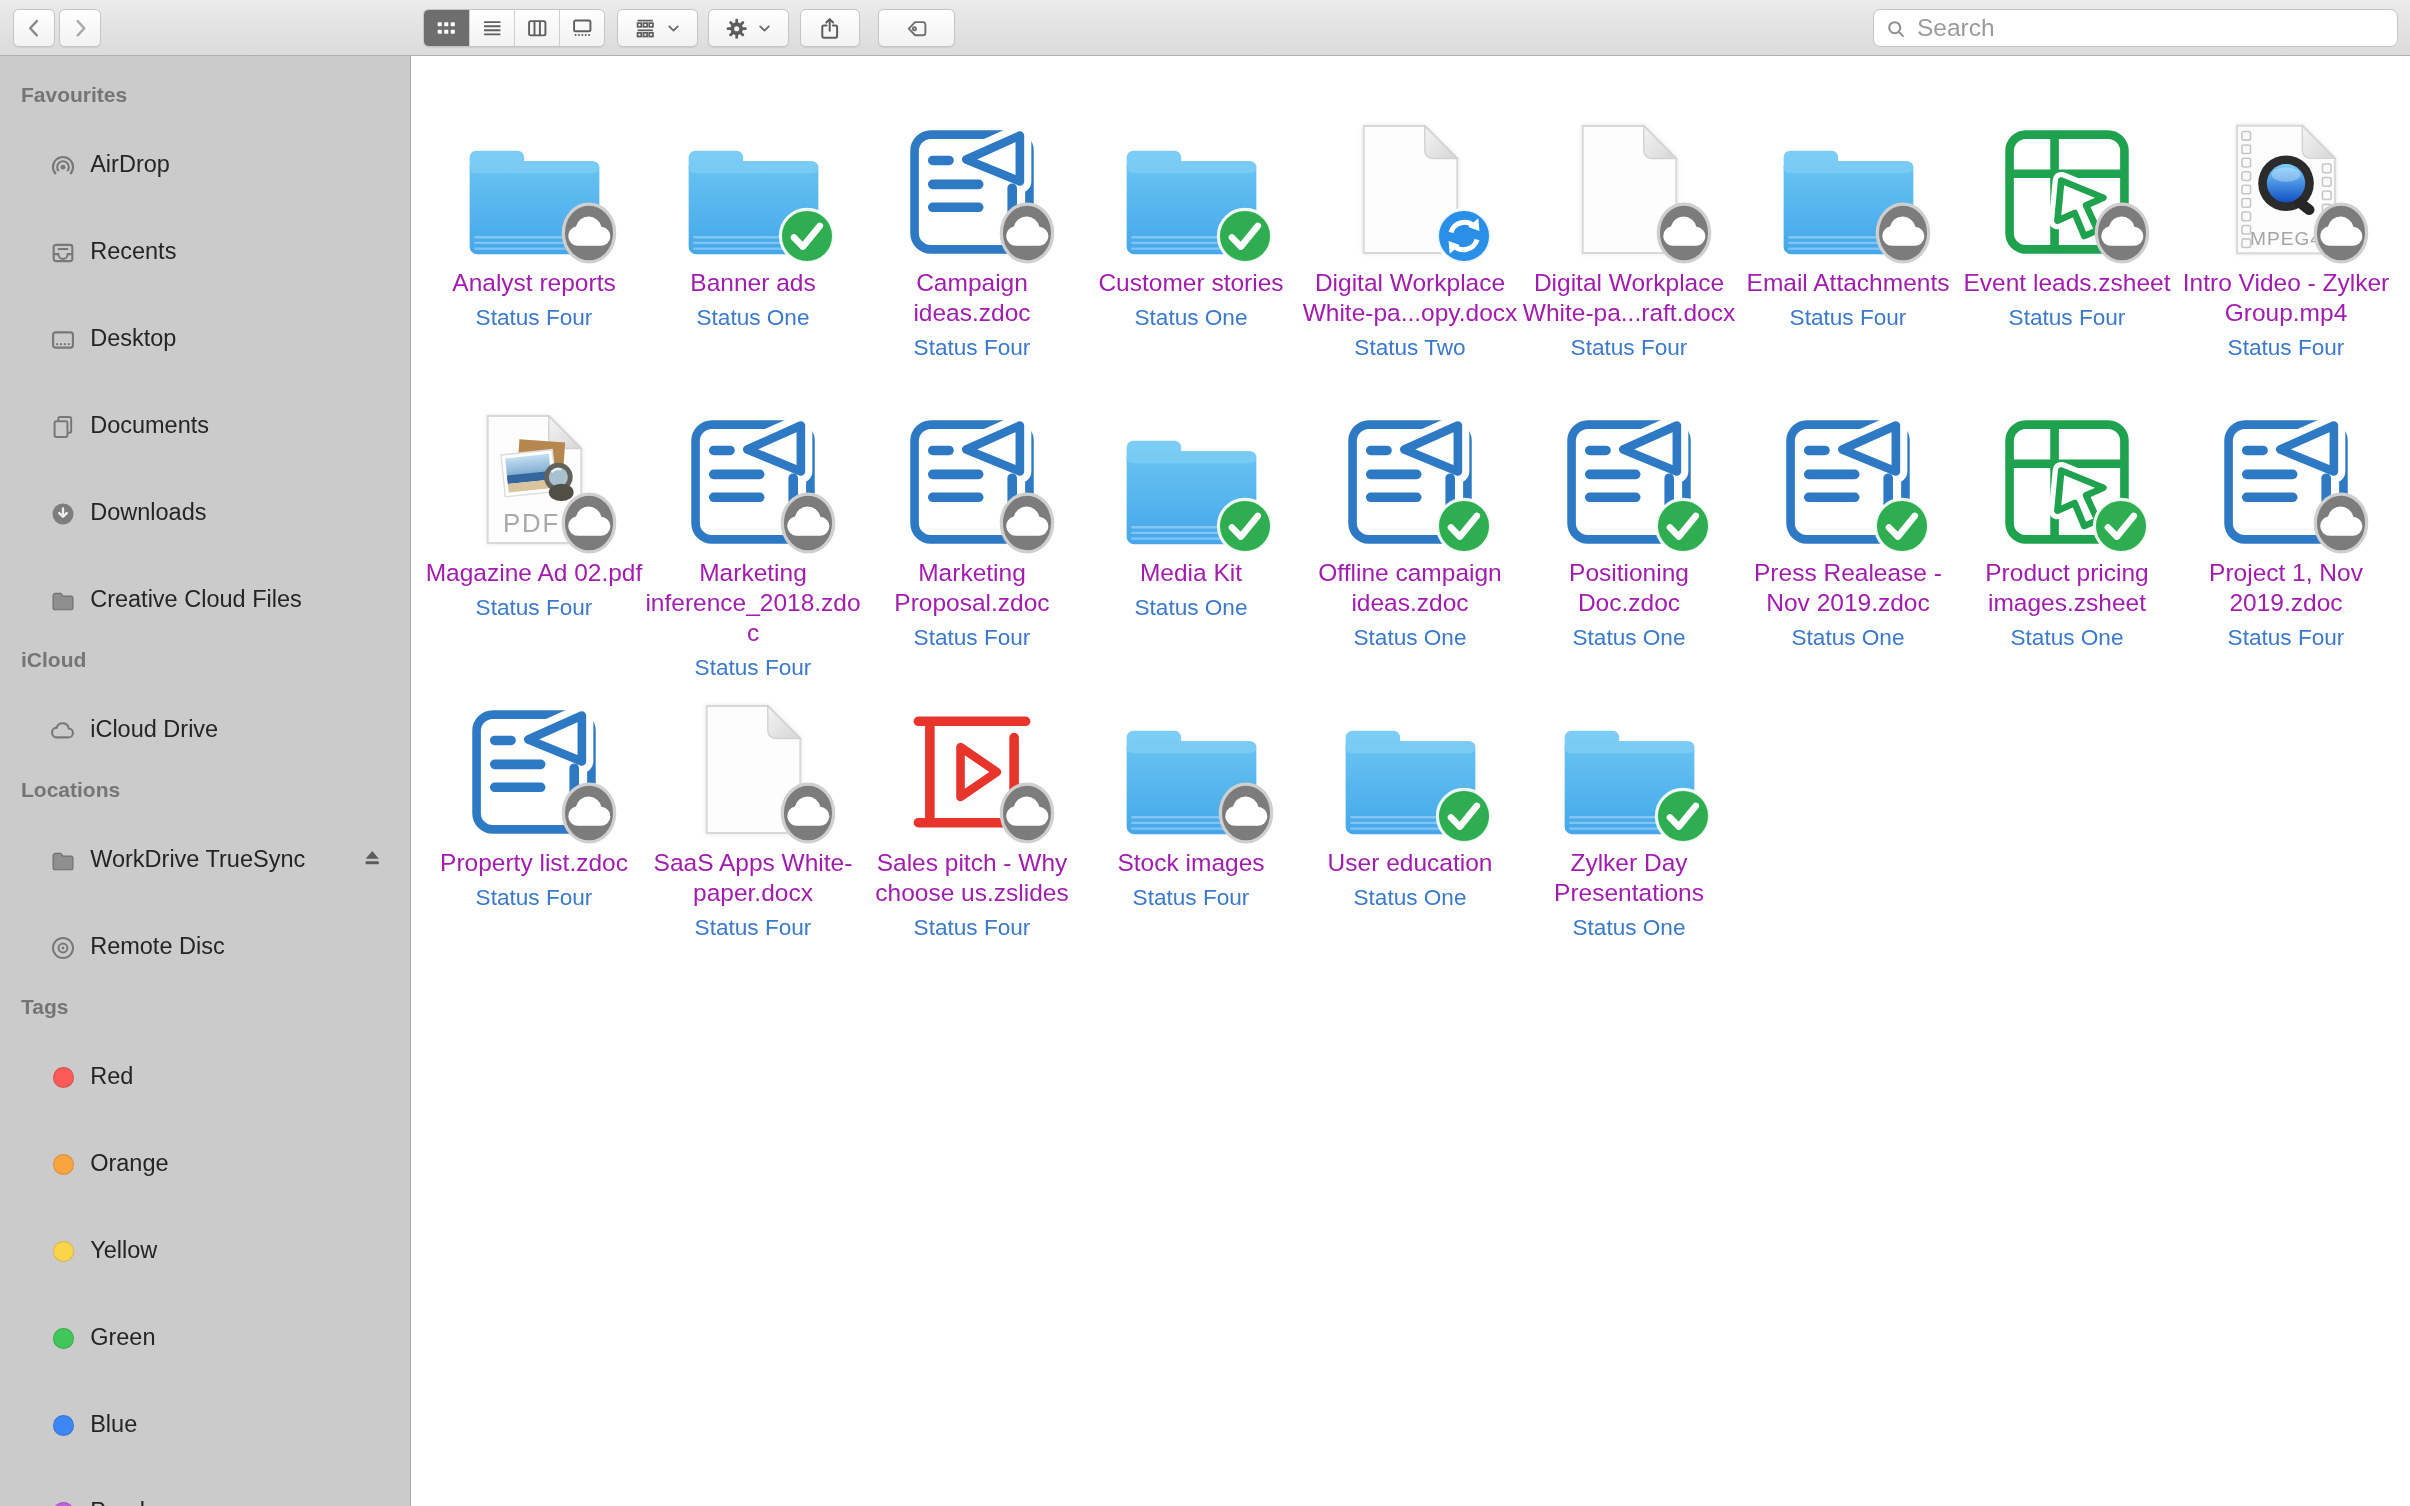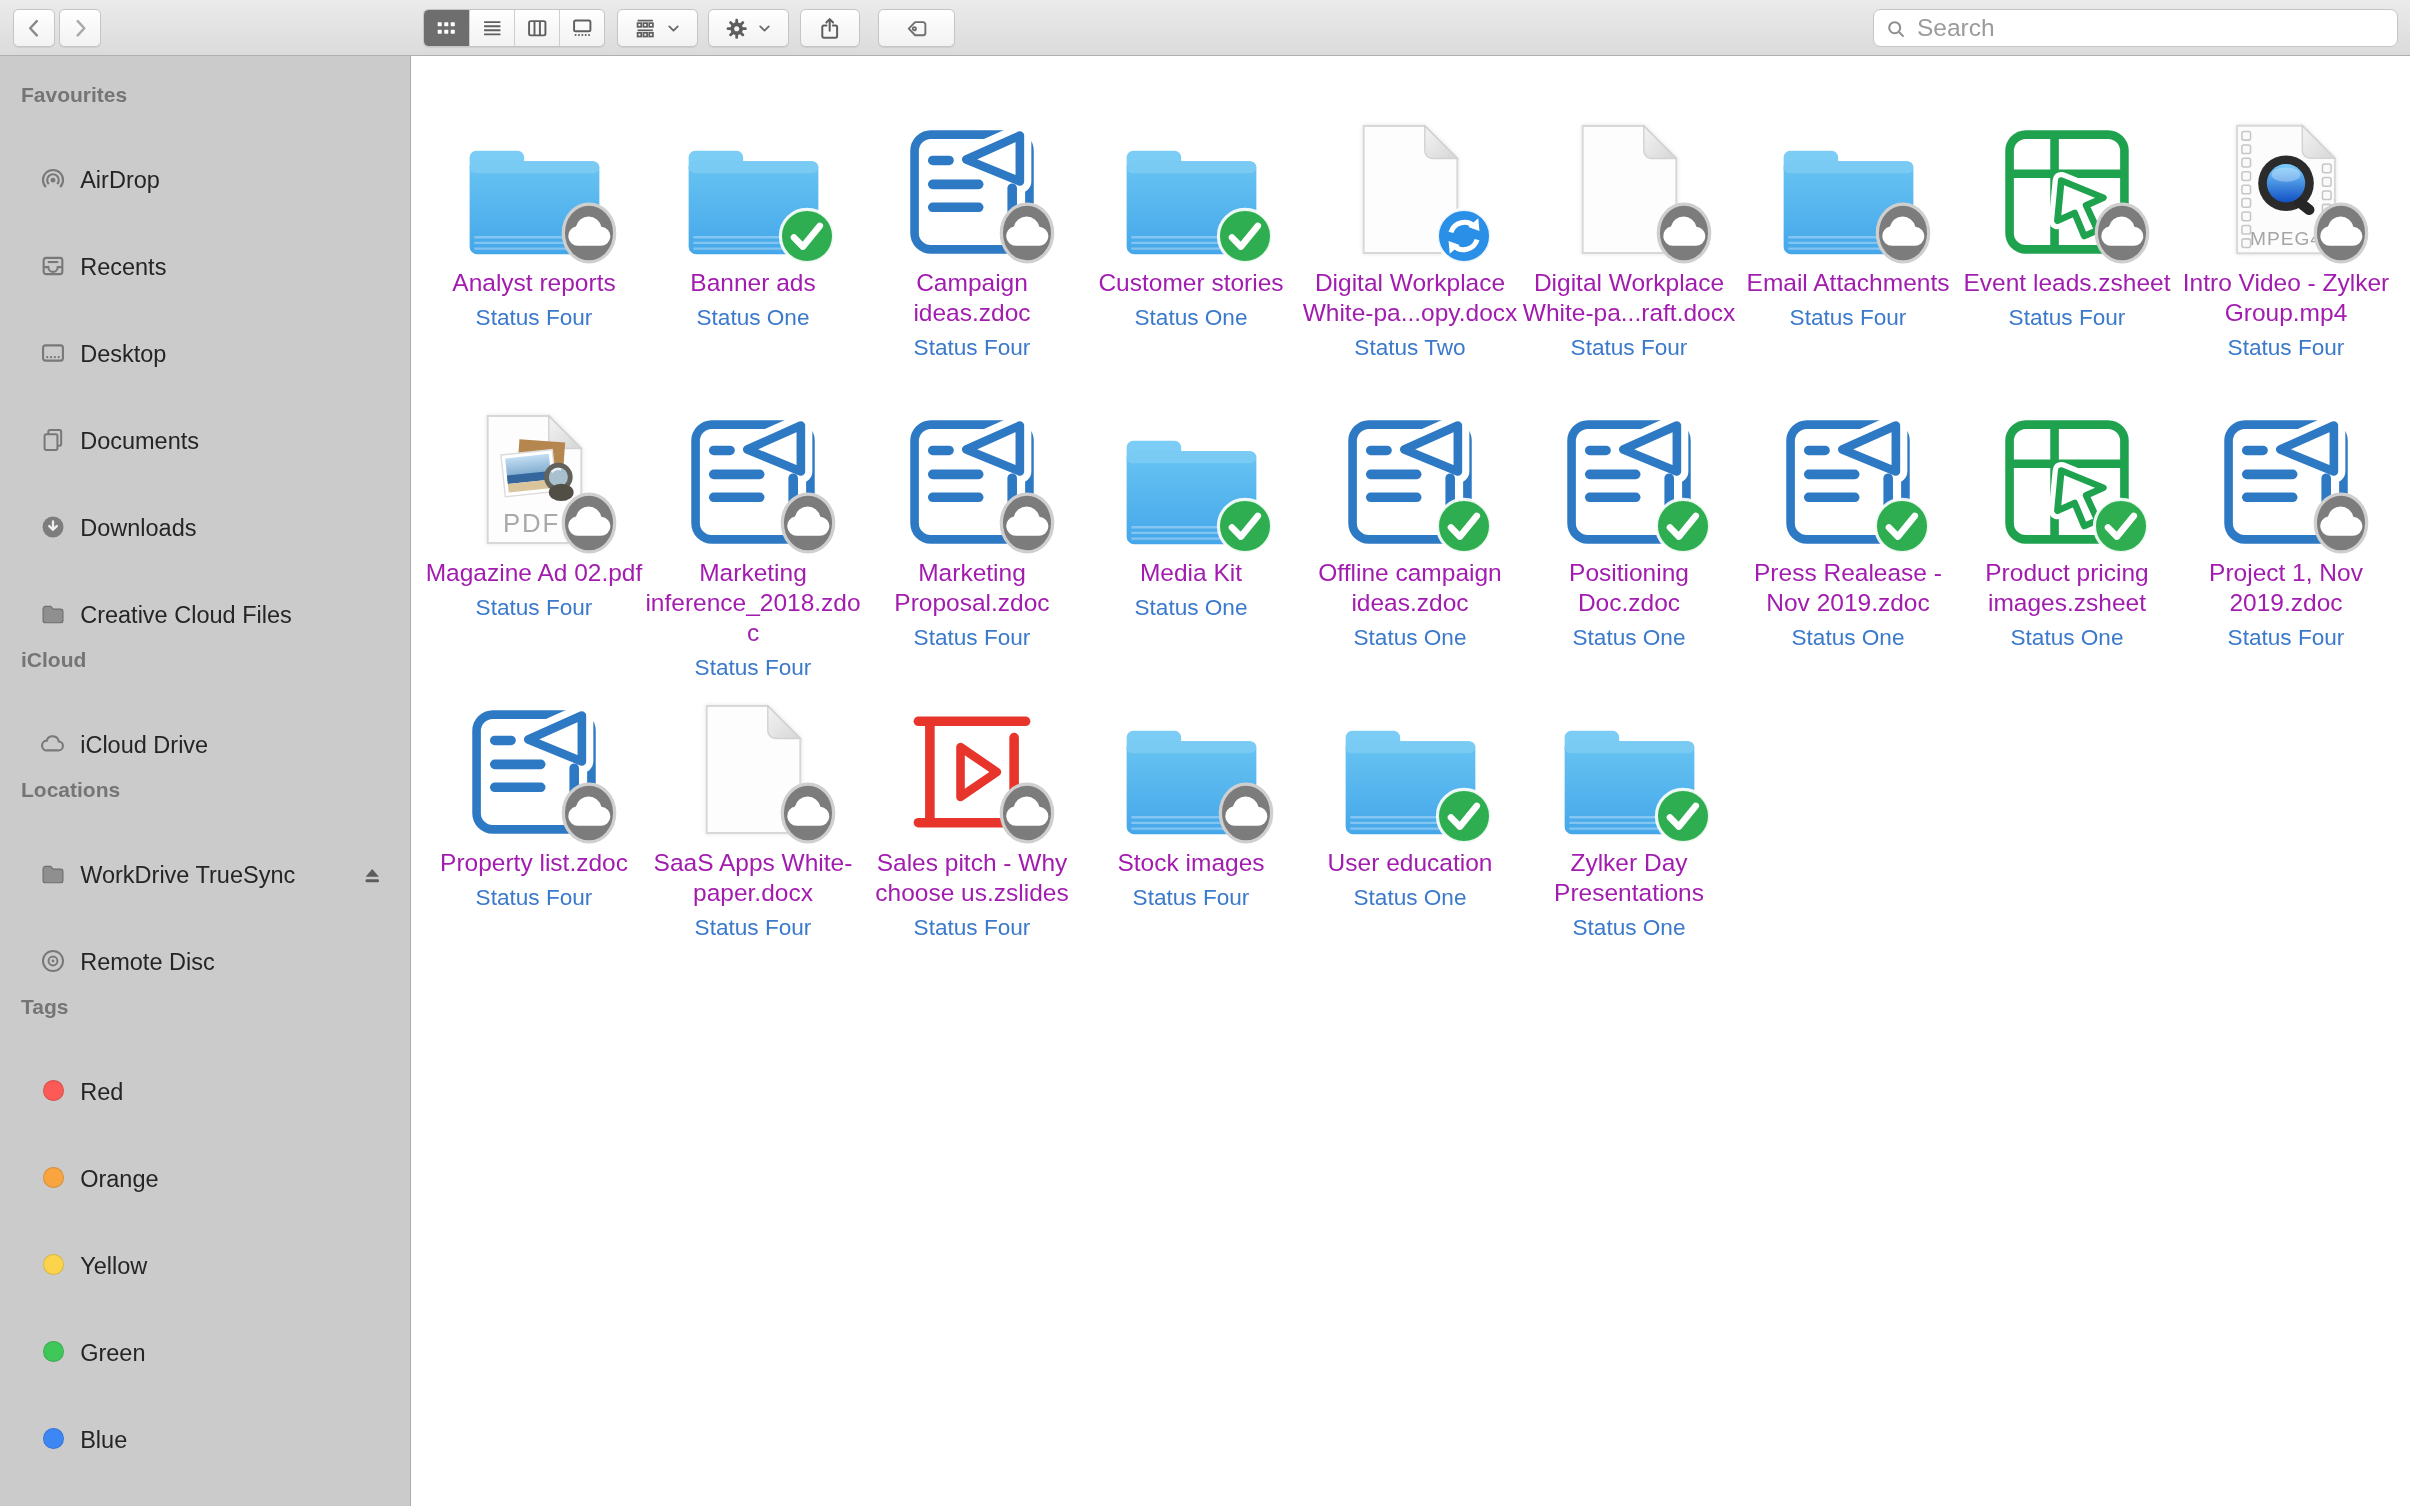--- a/index.html
+++ b/index.html
@@ -25,21 +25,21 @@
     background:#fff; font-size:24.5px; color:#333; padding:0 13px 0 43px;
     font-family:"Liberation Sans", sans-serif; }
   .search input::placeholder { color:#9b9b9b; }
   .search .mag { position:absolute; left:11.3px; top:7.5px; }
 
   
   .main { display:flex; flex:1; min-height:0; }
   .sidebar { width:411px; flex:0 0 411px; background:#cbcbcb; border-right:0.9px solid #ababab;
     padding-top:7.5px; overflow:hidden; }
   .sec-title { font-size:21px; font-weight:700; color:#757575; margin:19px 0 3.8px 21px; }
-  .side-item { display:flex; align-items:flex-end; height:43px; padding-left:38px; gap:12.2px;margin-top:44px; }
+  .side-item { display:flex; align-items:flex-start; height:43px; padding-left:48px; gap:12.2px;margin-top:44px; }
   .side-icon { width:30px; height:30px; display:flex; align-items:center; justify-content:center; flex:0 0 30px; }
   .side-label { font-size:23.5px; color:#252525; white-space:nowrap; }
   .side-trailing { margin-left:auto; margin-right:26px; display:flex; }
   .dot { width:21px; height:21px; border-radius:50%; box-shadow:inset 0 0 0 0.9px rgba(0,0,0,.14); }
 
   
   .content { flex:1; background:#fff; overflow:hidden; }
   .grid { display:grid; grid-template-columns:repeat(9, 219px); grid-auto-rows:290px;
     padding:47px 0 0 14px; }
   .file { width:218px; text-align:center; }

